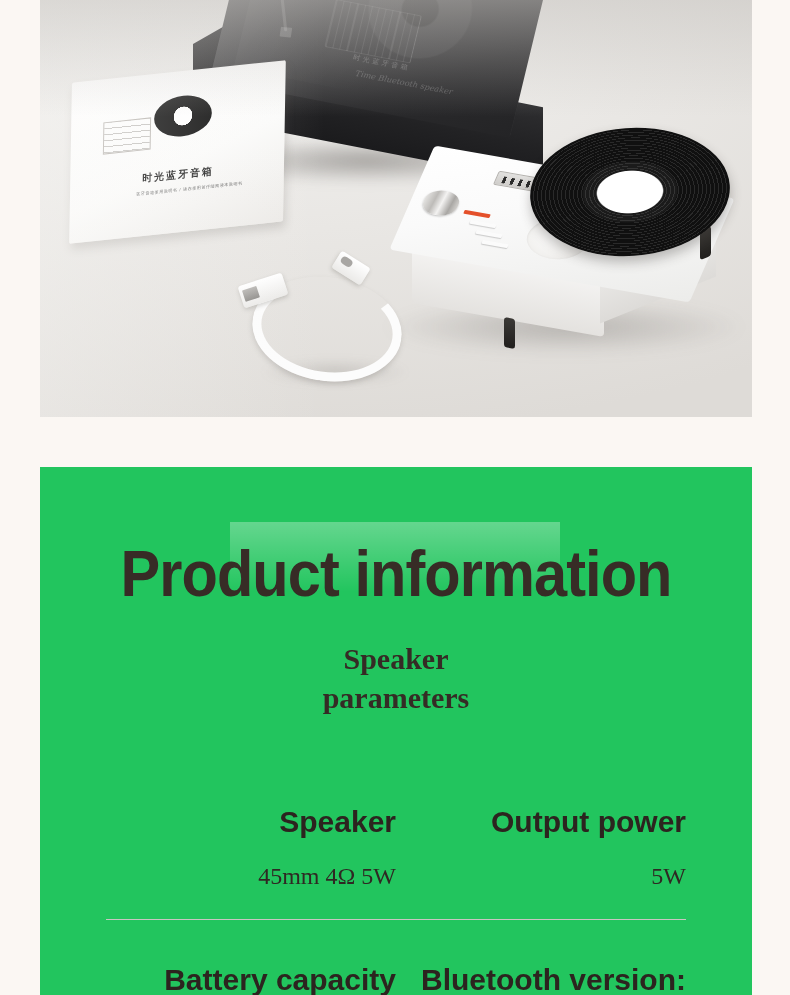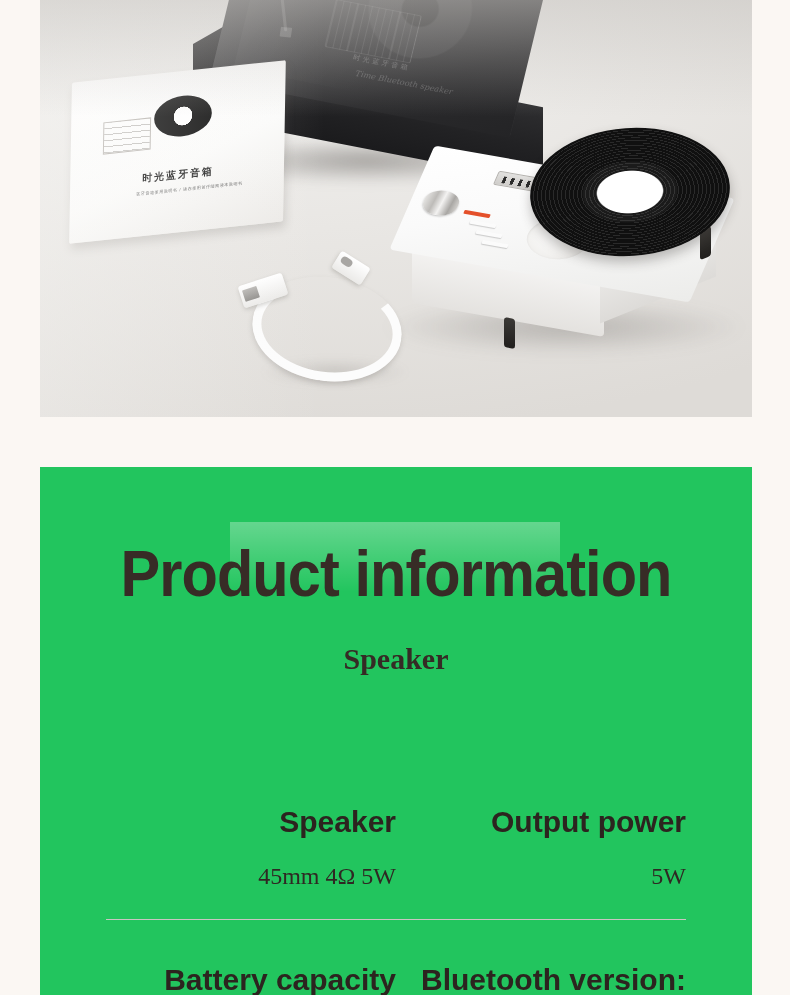--- a/index.html
+++ b/index.html
@@ -386,20 +386,21 @@
     <div class="photo-vignette"></div>
   </div>
 
   <div class="info-panel">
     <div class="info-wash"></div>
 
     <div class="title">Product information</div>
 
     <div class="subtitle">
       <div>Speaker</div>
+      <div>parameters</div>
     </div>
 
     <div class="spec-table">
 
       <div class="spec-row">
         <div class="spec-cell">
           <div class="spec-label">Speaker</div>
           <div class="spec-value">45mm 4Ω 5W</div>
         </div>
         <div class="spec-cell right">

